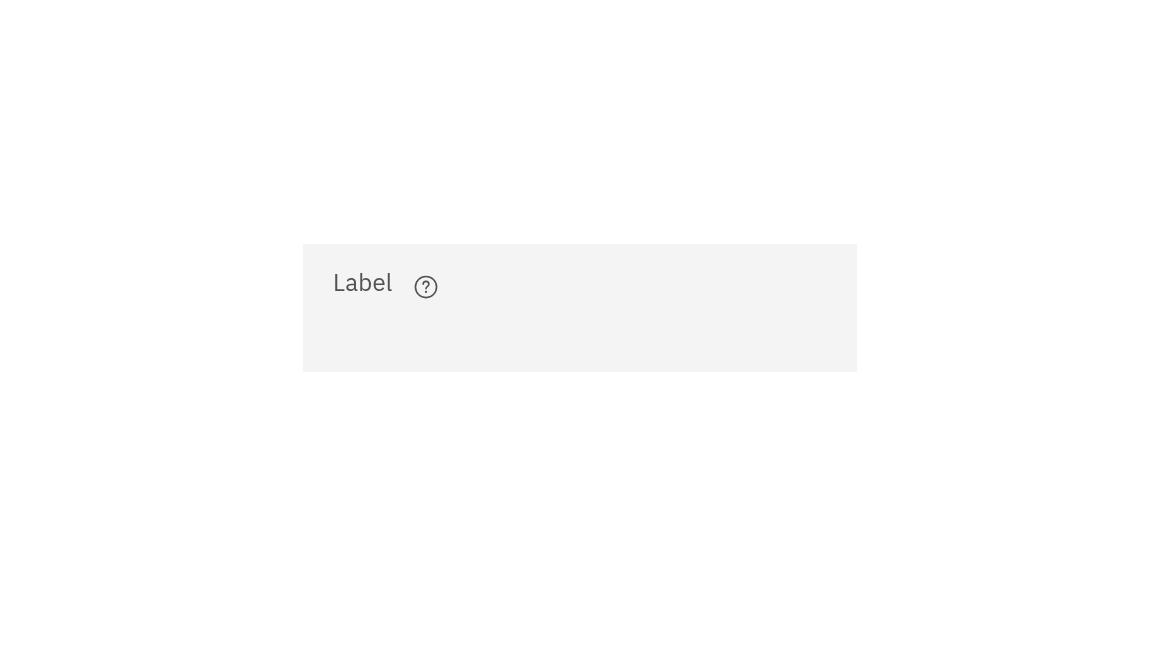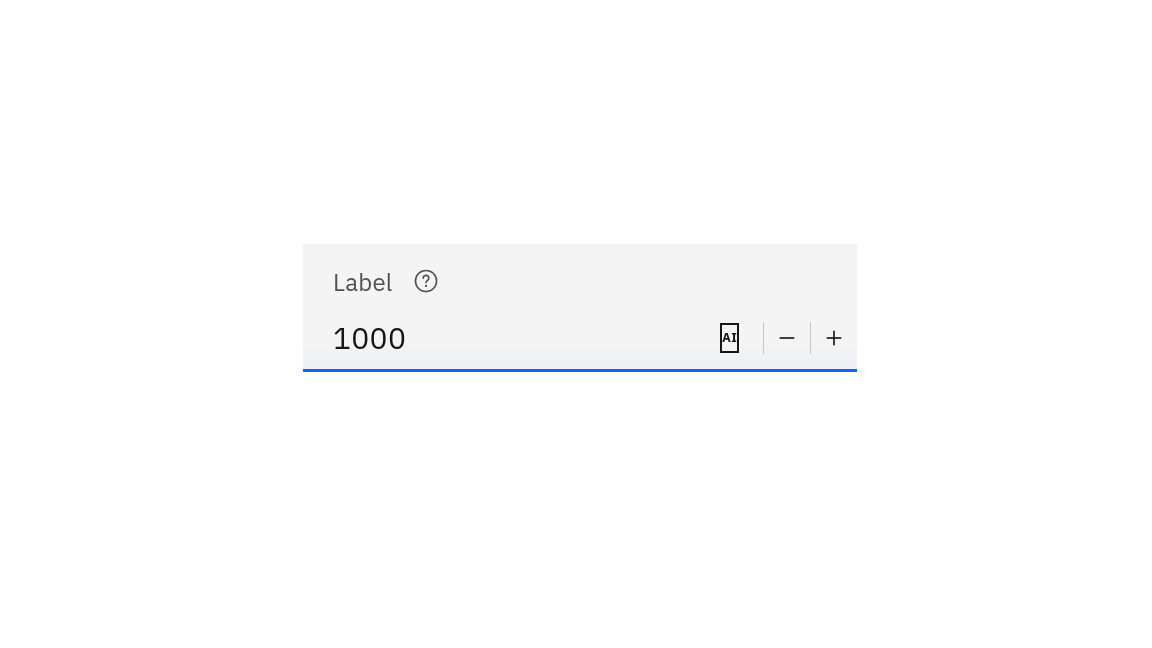--- a/index.html
+++ b/index.html
@@ -19,21 +19,21 @@
       left: 303px;
       top: 244px;
       width: 554px;
       height: 128px;
       background: #f4f4f4;
       display: flex;
       flex-direction: column;
     }
     .label-row {
       display: flex;
-      align-items: flex-start;
+      align-items: flex-end;
       gap: 20px;
       padding: 22px 30px 8px 30px;
     }
     .label-text {
       font-size: 24px;
       color: #525252;
       font-weight: 400;
       letter-spacing: 0.01em;
     }
     .help-icon {
@@ -115,32 +115,13 @@
   <div class="label-row">
     <span class="label-text">Label</span>
     <span class="help-icon">
       <svg viewBox="0 0 32 32" fill="none">
         <circle cx="16" cy="16" r="13" stroke="#525252" stroke-width="2" fill="none"></circle>
         <path d="M12.5 12.5 C12.5 10.5 14 9 16 9 C18 9 19.5 10.5 19.5 12.5 C19.5 14 18.5 14.8 17.2 15.8 C16.4 16.5 16 17 16 18" stroke="#525252" stroke-width="2" fill="none" stroke-linecap="round"></path>
         <circle cx="16" cy="22" r="1.4" fill="#525252"></circle>
       </svg>
     </span>
   </div>
-  <div class="input-row">
-    <input type="text" class="value-input" value="1000" style="">
-    <div class="ai-button">
-      <span class="ai-text">AI</span>
-    </div>
-    <div class="divider"></div>
-    <button class="stepper-button">
-      <svg viewBox="0 0 32 32">
-        <rect x="7" y="15" width="18" height="2" fill="#161616"></rect>
-      </svg>
-    </button>
-    <div class="divider"></div>
-    <button class="stepper-button">
-      <svg viewBox="0 0 32 32">
-        <rect x="7" y="15" width="18" height="2" fill="#161616"></rect>
-        <rect x="15" y="7" width="2" height="18" fill="#161616"></rect>
-      </svg>
-    </button>
-  </div>
 </div>
 
 </body></html>

